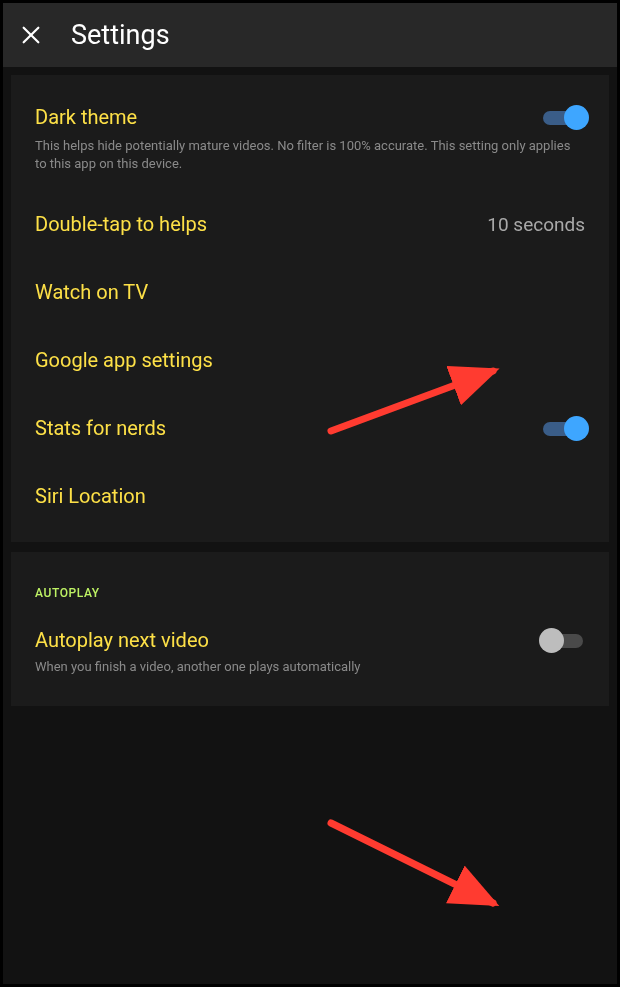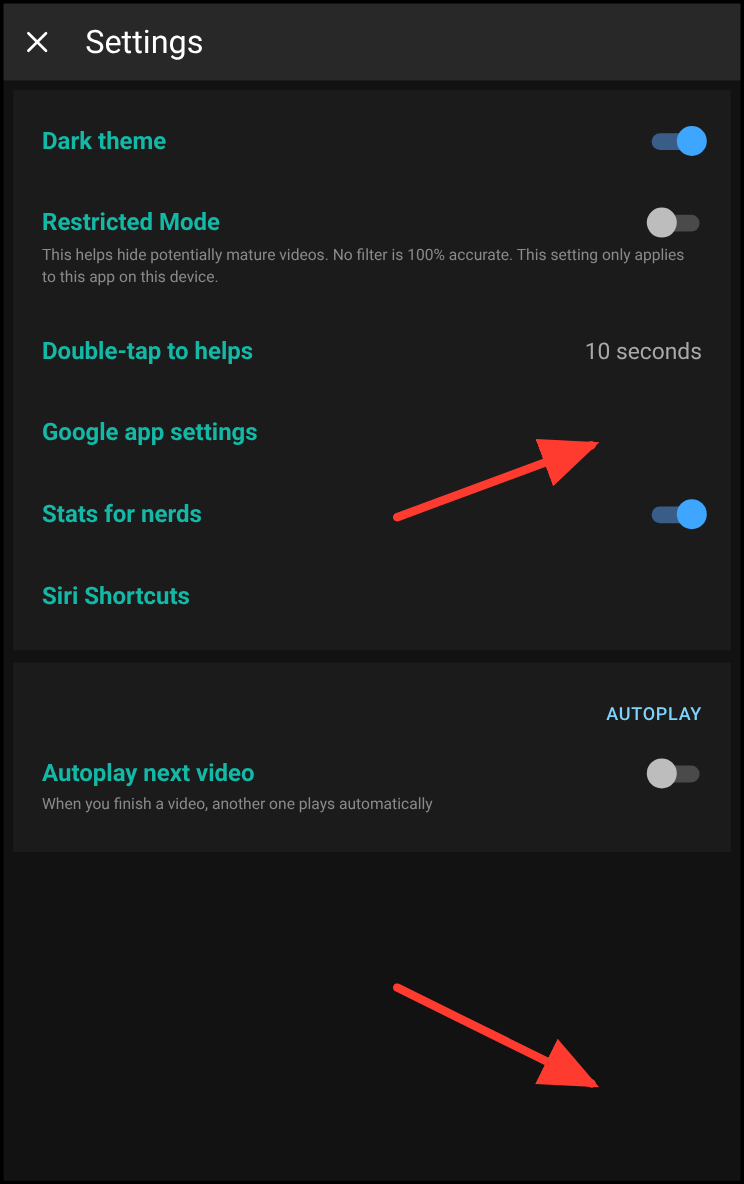--- a/index.html
+++ b/index.html
@@ -48,41 +48,40 @@
   .row {
     display: flex;
     align-items: center;
     justify-content: space-between;
     padding: 22px 24px;
     cursor: pointer;
   }
   .row.tight { padding-top: 20px; padding-bottom: 20px; }
   .row .label {
     font-size: 20px;
-    color: #14b8a6;
-    font-weight: 700;
+    color: #fde047;
+    font-weight: 400;
   }
   .row .value {
     font-size: 19px;
     color: #a9a9a9;
   }
   .desc {
     padding: 0 24px 18px 24px;
     margin-top: -14px;
     font-size: 13px;
     line-height: 1.35;
     color: #8a8a8a;
   }
   .section-header {
     padding: 26px 24px 8px 24px;
-    font-size: 15px;
+    font-size: 12px;
     font-weight: 500;
     letter-spacing: 0.6px;
-    color: #7dd3fc;
-    text-align: right;
+    color: #bef264;
   }
   
   .switch {
     position: relative;
     width: 44px;
     height: 24px;
   }
   .switch .track {
     position: absolute;
     top: 6px;
@@ -126,51 +125,47 @@
   <div class="panel">
 
     <div class="row">
       <span class="label">Dark theme</span>
       <div class="switch on">
         <div class="track"></div>
           <div class="thumb"></div>
       </div>
     </div>
 
-    <div class="row">
-      <span class="label">Restricted Mode</span>
-      <div class="switch off">
-        <div class="track"></div>
-          <div class="thumb"></div>
-      </div>
-    </div>
     <div class="desc">This helps hide potentially mature videos. No filter is 100% accurate. This setting only applies to this app on this device.</div>
 
 
     <div class="row">
       <span class="label">Double-tap to helps</span>
       <span class="value">10 seconds</span>
     </div>
 
+    <div class="row">
+      <span class="label">Watch on TV</span>
+    </div>
 
 
     <div class="row">
       <span class="label">Google app settings</span>
     </div>
 
     <div class="row">
       <span class="label">Stats for nerds</span>
       <div class="switch on">
         <div class="track"></div>
           <div class="thumb"></div>
       </div>
     </div>
 
     <div class="row">
-      <span class="label">Siri Shortcuts</span>
+      <span class="label">Siri Location</span>
     </div>
 
   </div>
 
   <div class="panel second">
     <div class="section-header">AUTOPLAY</div>
 
     <div class="row tight">
       <span class="label">Autoplay next video</span>
       <div class="switch off">

